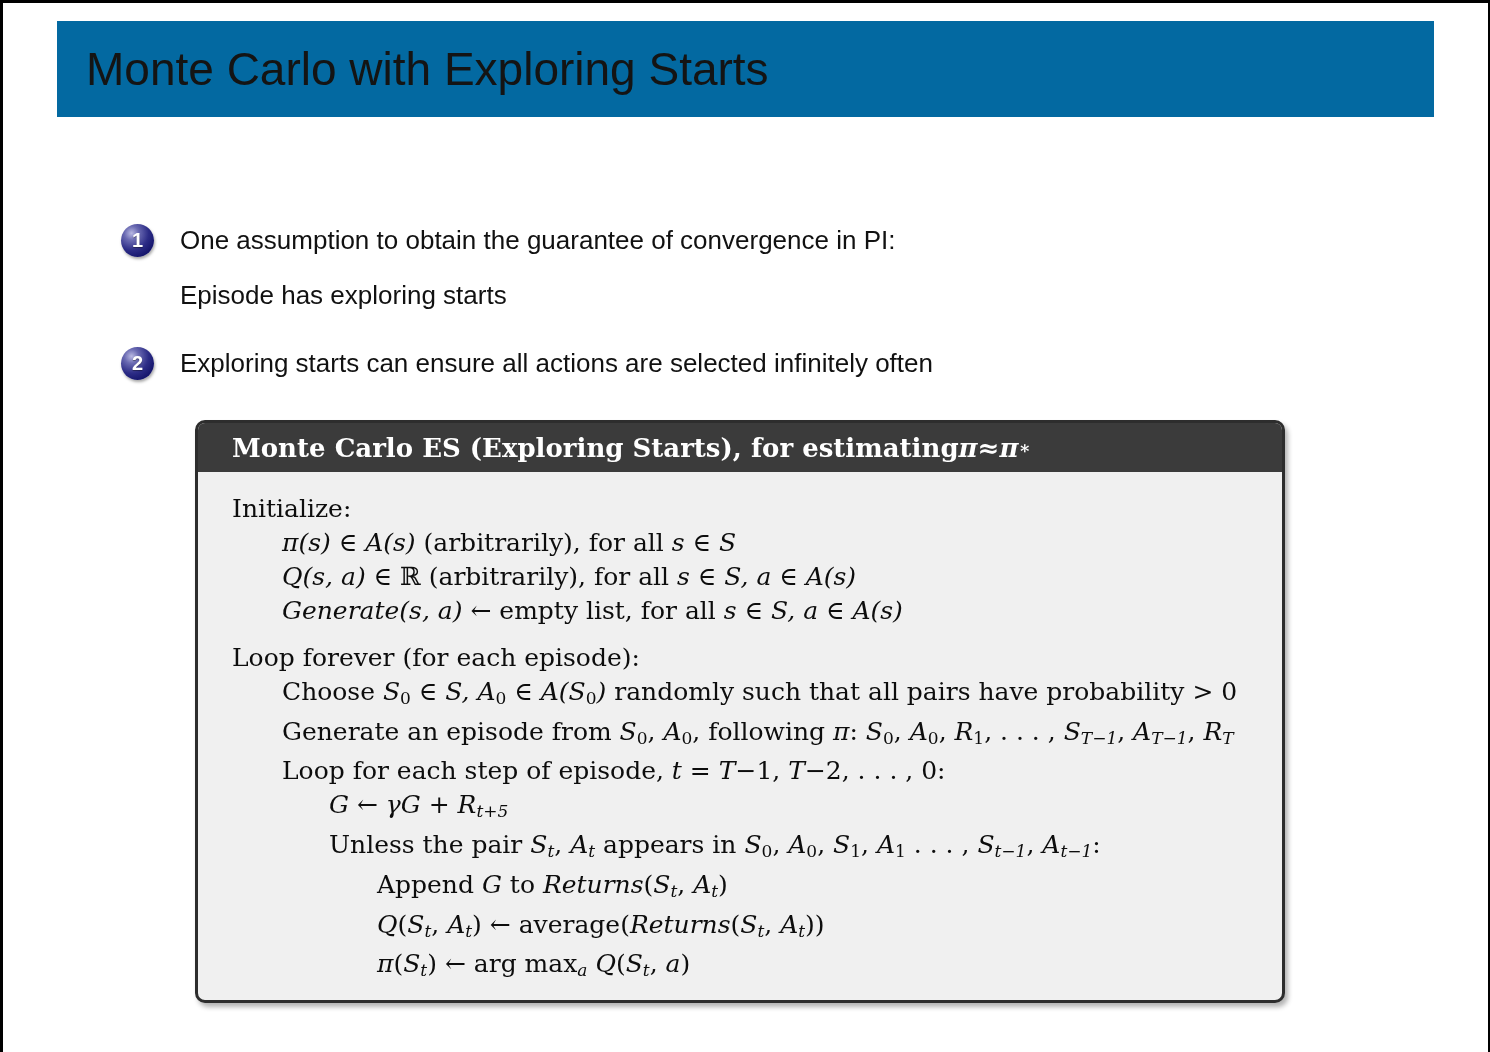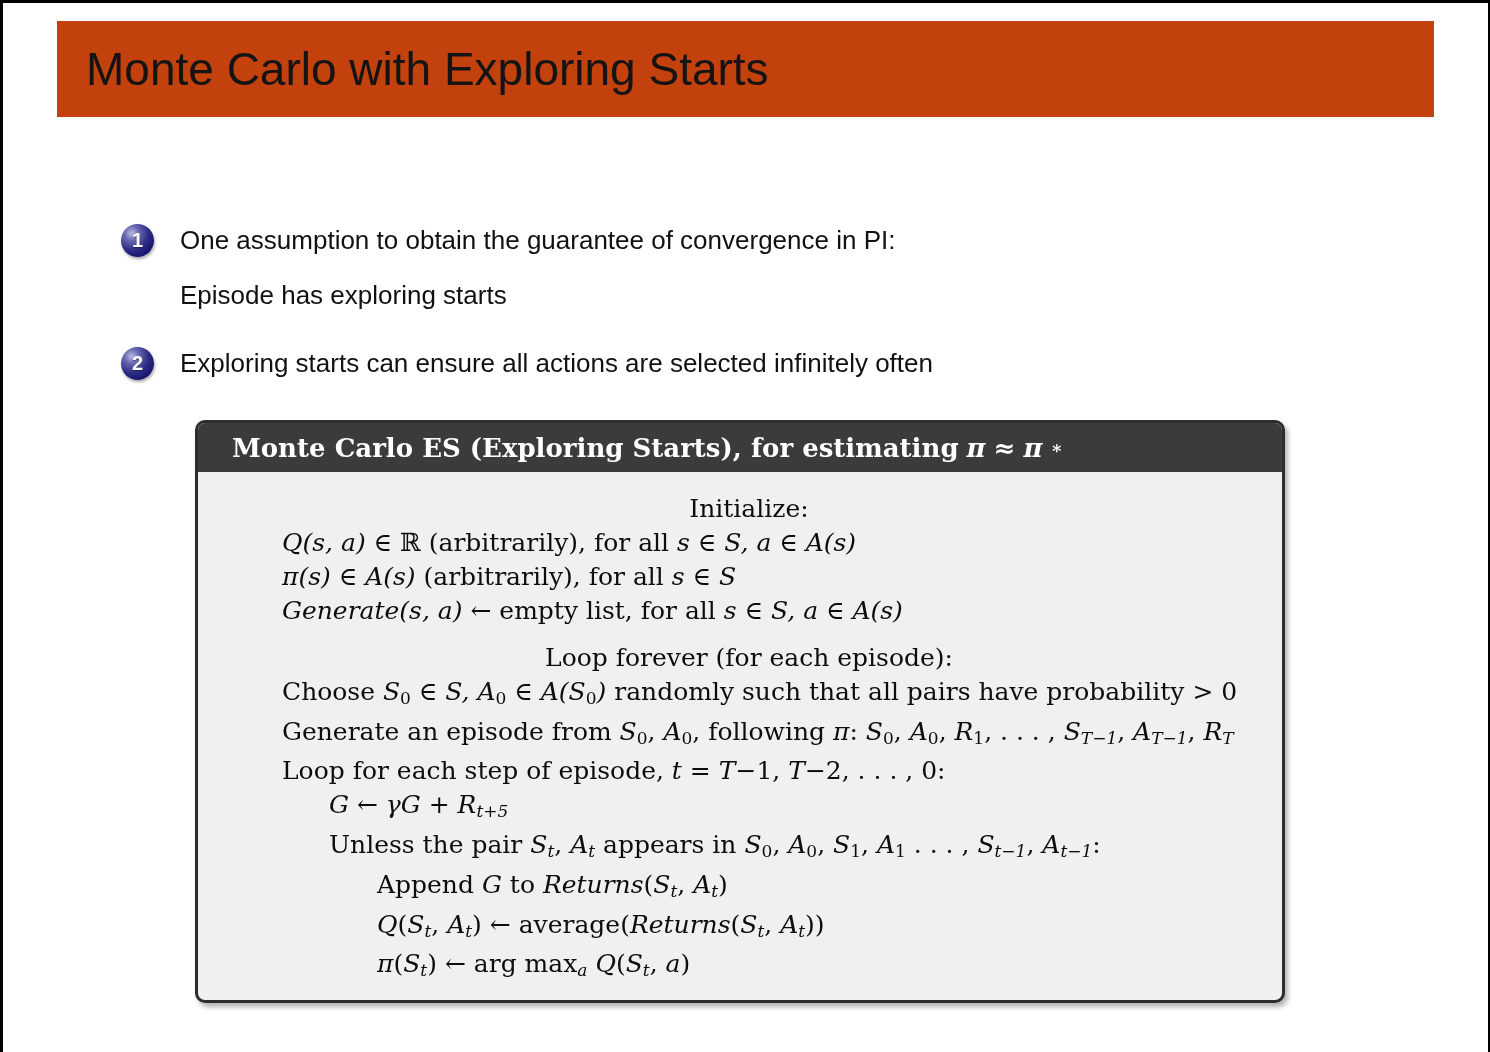--- a/index.html
+++ b/index.html
@@ -12,21 +12,21 @@
   }
   
   .frame-top   { position: absolute; left: 0; top: 0; width: 100%; height: 3px; background: #000; }
   .frame-left  { position: absolute; left: 0; top: 0; width: 3px; height: 100%; background: #000; }
   .frame-right { position: absolute; right: 0; top: 0; width: 2px; height: 100%; background: #000; }
 
   
   .title-bar {
     position: absolute; left: 57px; top: 21px;
     width: 1377px; height: 96px;
-    background: #c2410c;
+    background: #0369a1;
     display: flex; align-items: center;
     padding-left: 29px;
   }
   .title-bar .title {
     font-size: 46px; color: #141414;
     font-family: "Liberation Sans", sans-serif;
     letter-spacing: 0px;
   }
 
   
@@ -52,28 +52,28 @@
     border: 3px solid #2d2d2d;
     border-radius: 10px;
     box-shadow: 3px 4px 5px rgba(0,0,0,0.30);
     overflow: hidden;
     font-family: "DejaVu Serif", "Liberation Serif", serif;
   }
   .alg-header {
     height: 49px; background: #3b3b3b;
     display: flex; align-items: center;
     padding-left: 34px;
-    color: #ffffff; font-weight: bold; font-size: 26px; gap: 8px;
+    color: #ffffff; font-weight: bold; font-size: 26px;
   }
   .alg-body {
     padding: 20px 16px 0 34px;
     font-size: 25px; line-height: 34px; color: #0d0d0d;
   }
   .alg-line { white-space: nowrap; }
-  .ind-0 { padding-left: 0; text-align: center; }
+  .ind-0 { padding-left: 0; }
   .ind-1 { padding-left: 50px; }
   .ind-2 { padding-left: 97px; }
   .ind-3 { padding-left: 145px; }
   .gap   { margin-top: 13px; }
 
   
   .sg-r  { font-style: normal; }
   .sg-i  { font-style: italic; }
   .sg-rs { font-style: normal; font-size: 68%; vertical-align: -0.22em; }
   .sg-is { font-style: italic; font-size: 68%; vertical-align: -0.22em; }
@@ -108,22 +108,22 @@
 <div class="alg-box">
   <div class="alg-header">
       <span class="sg-r">Monte Carlo ES (Exploring Starts), for estimating </span>
       <span class="sg-i">π </span>
       <span class="sg-r">≈ </span>
       <span class="sg-i">π</span>
       <span class="sg-rs">∗</span>
     </div>
   <div class="alg-body" id="alg-body">
       <div class="alg-line ind-0"><span class="sg-r">Initialize:</span></div>
+      <div class="alg-line ind-1"><span class="sg-i">π(s) ∈ A(s) </span><span class="sg-r">(arbitrarily), for all </span><span class="sg-i">s ∈ S</span></div>
       <div class="alg-line ind-1"><span class="sg-i">Q(s, a) ∈ </span><span class="sg-r">ℝ (arbitrarily), for all </span><span class="sg-i">s ∈ S, a ∈ A(s)</span></div>
-      <div class="alg-line ind-1"><span class="sg-i">π(s) ∈ A(s) </span><span class="sg-r">(arbitrarily), for all </span><span class="sg-i">s ∈ S</span></div>
       <div class="alg-line ind-1"><span class="sg-i">Generate(s, a) </span><span class="sg-r">← empty list, for all </span><span class="sg-i">s ∈ S, a ∈ A(s)</span></div>
       <div class="alg-line ind-0 gap"><span class="sg-r">Loop forever (for each episode):</span></div>
       <div class="alg-line ind-1"><span class="sg-r">Choose </span><span class="sg-i">S</span><span class="sg-rs">0</span><span class="sg-i"> ∈ S, </span><span class="sg-i">A</span><span class="sg-rs">0</span><span class="sg-i"> ∈ A(</span><span class="sg-i">S</span><span class="sg-rs">0</span><span class="sg-i">) </span><span class="sg-r">randomly such that all pairs have probability </span><span class="sg-r">&gt; 0</span></div>
       <div class="alg-line ind-1"><span class="sg-r">Generate an episode from </span><span class="sg-i">S</span><span class="sg-rs">0</span><span class="sg-r">, </span><span class="sg-i">A</span><span class="sg-rs">0</span><span class="sg-r">, following </span><span class="sg-i">π</span><span class="sg-r">: </span><span class="sg-i">S</span><span class="sg-rs">0</span><span class="sg-r">, </span><span class="sg-i">A</span><span class="sg-rs">0</span><span class="sg-r">, </span><span class="sg-i">R</span><span class="sg-rs">1</span><span class="sg-r">, . . . , </span><span class="sg-i">S</span><span class="sg-is">T−1</span><span class="sg-r">, </span><span class="sg-i">A</span><span class="sg-is">T−1</span><span class="sg-r">, </span><span class="sg-i">R</span><span class="sg-is">T</span></div>
       <div class="alg-line ind-1"><span class="sg-r">Loop for each step of episode, </span><span class="sg-i">t </span><span class="sg-r">= </span><span class="sg-i">T</span><span class="sg-r">−1, </span><span class="sg-i">T</span><span class="sg-r">−2, . . . , 0:</span></div>
       <div class="alg-line ind-2"><span class="sg-i">G </span><span class="sg-r">← </span><span class="sg-i">γG </span><span class="sg-r">+ </span><span class="sg-i">R</span><span class="sg-is">t+5</span></div>
       <div class="alg-line ind-2"><span class="sg-r">Unless the pair </span><span class="sg-i">S</span><span class="sg-is">t</span><span class="sg-r">, </span><span class="sg-i">A</span><span class="sg-is">t</span><span class="sg-r"> appears in </span><span class="sg-i">S</span><span class="sg-rs">0</span><span class="sg-r">, </span><span class="sg-i">A</span><span class="sg-rs">0</span><span class="sg-r">, </span><span class="sg-i">S</span><span class="sg-rs">1</span><span class="sg-r">, </span><span class="sg-i">A</span><span class="sg-rs">1</span><span class="sg-r"> . . . , </span><span class="sg-i">S</span><span class="sg-is">t−1</span><span class="sg-r">, </span><span class="sg-i">A</span><span class="sg-is">t−1</span><span class="sg-r">:</span></div>
       <div class="alg-line ind-3"><span class="sg-r">Append </span><span class="sg-i">G </span><span class="sg-r">to </span><span class="sg-i">Returns</span><span class="sg-r">(</span><span class="sg-i">S</span><span class="sg-is">t</span><span class="sg-r">, </span><span class="sg-i">A</span><span class="sg-is">t</span><span class="sg-r">)</span></div>
       <div class="alg-line ind-3"><span class="sg-i">Q</span><span class="sg-r">(</span><span class="sg-i">S</span><span class="sg-is">t</span><span class="sg-r">, </span><span class="sg-i">A</span><span class="sg-is">t</span><span class="sg-r">) </span><span class="sg-r">← average(</span><span class="sg-i">Returns</span><span class="sg-r">(</span><span class="sg-i">S</span><span class="sg-is">t</span><span class="sg-r">, </span><span class="sg-i">A</span><span class="sg-is">t</span><span class="sg-r">))</span></div>
       <div class="alg-line ind-3"><span class="sg-i">π</span><span class="sg-r">(</span><span class="sg-i">S</span><span class="sg-is">t</span><span class="sg-r">) </span><span class="sg-r">← arg max</span><span class="sg-is">a</span><span class="sg-r"> </span><span class="sg-i">Q</span><span class="sg-r">(</span><span class="sg-i">S</span><span class="sg-is">t</span><span class="sg-r">, </span><span class="sg-i">a</span><span class="sg-r">)</span></div>

